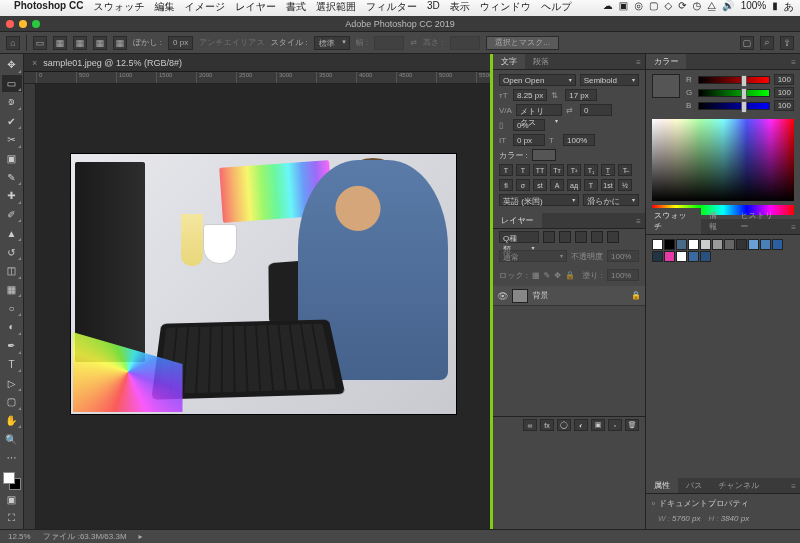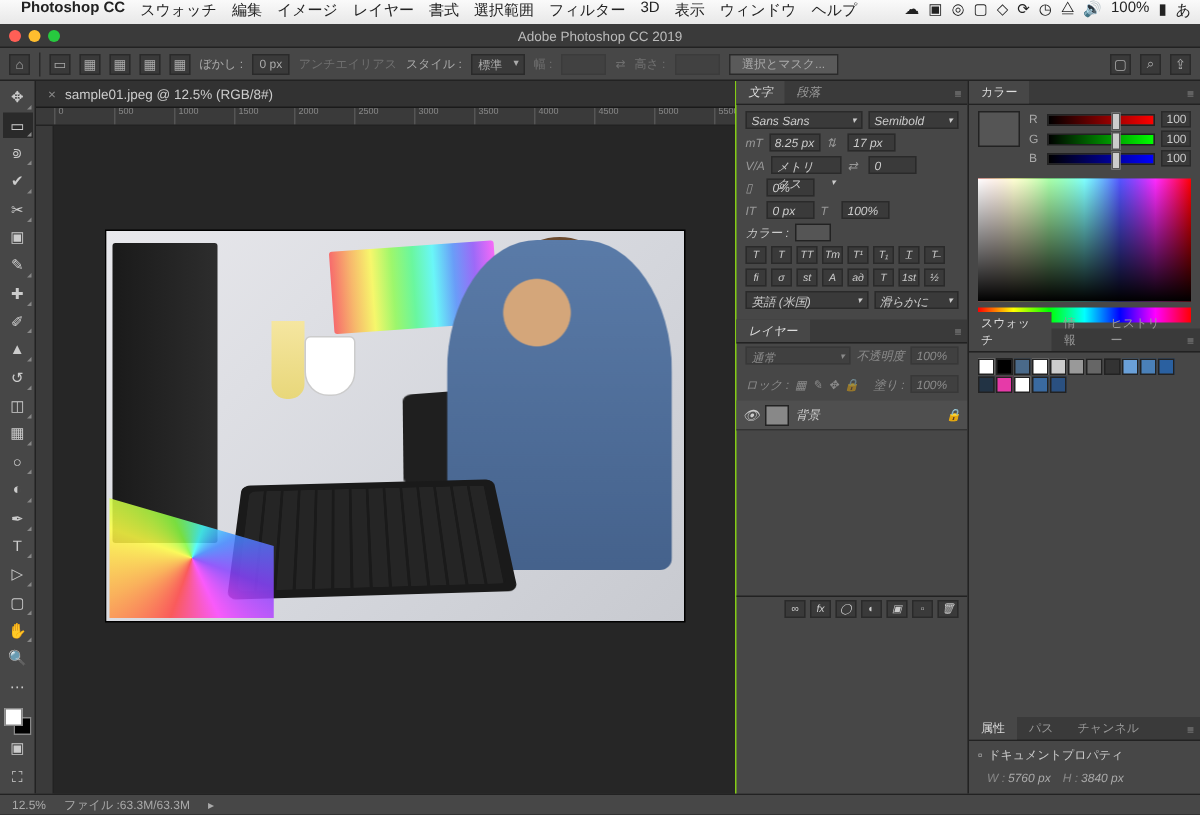--- a/index.html
+++ b/index.html
@@ -45,21 +45,21 @@
 .artboard .monitor { position:absolute; left:4px; top:8px; width:70px; height:200px; background:linear-gradient(90deg,#1a1a1a,#2d2d2d); border-radius:2px; }
 .artboard .keyboard { position:absolute; left:86px; bottom:10px; width:180px; height:95px; background:#1a1a1a; border-radius:6px; transform:perspective(400px) rotateX(38deg) rotateZ(-2deg); }
 .artboard .keyboard:before { content:""; position:absolute; inset:6px; background:repeating-linear-gradient(90deg,#2a2a2a 0 10px,#1a1a1a 10px 12px),repeating-linear-gradient(0deg,#2a2a2a 0 10px,#1a1a1a 10px 12px); opacity:.7; border-radius:4px; }
 .artboard .tablet { position:absolute; left:198px; bottom:88px; width:120px; height:78px; background:#1f1f1f; border-radius:6px; transform:perspective(400px) rotateX(40deg) rotateZ(-6deg); }
 .artboard .person { position:absolute; right:8px; top:6px; width:150px; height:220px; background:radial-gradient(circle at 40% 22%,#d4a67a 0 22px,transparent 23px),linear-gradient(#5a7ba8,#45628c); border-radius:40% 40% 8px 8px; }
 .artboard .hair { position:absolute; right:44px; top:4px; width:78px; height:78px; background:radial-gradient(circle at 50% 40%,#6b4a2e 0 40px,transparent 41px); border-radius:50%; }
 .artboard .swatches1 { position:absolute; left:150px; top:10px; width:110px; height:55px; background:linear-gradient(90deg,#f44,#fa4,#ff4,#8f4,#4f8,#4ff,#48f,#84f,#f4f); transform:rotate(-4deg); opacity:.75; border-radius:2px; }
 .artboard .cup { position:absolute; left:132px; top:70px; width:34px; height:40px; background:#fff; border-radius:4px 4px 16px 16px; border:1px solid #ccc; }
 .artboard .pencils { position:absolute; left:110px; top:60px; width:22px; height:52px; background:linear-gradient(#f5e6a0,#e8d77a); border-radius:0 0 10px 10px; }
 .artboard .fan { position:absolute; left:2px; bottom:2px; width:110px; height:80px; background:conic-gradient(from 200deg,#f44,#fa4,#ff4,#8f4,#4ff,#48f,#84f,#f4f,#f44); clip-path:polygon(0 100%,100% 100%,100% 40%,0 0); opacity:.85; }
-.panels { width:155px; background:#474747; border-left:1px solid #84cc16; display:flex; flex-direction:column; font-size:8px;font-style:italic; }
+.panels { width:155px; background:#474747; border-left:3px solid #84cc16; display:flex; flex-direction:column; font-size:8px; }
 .panels2 { width:155px; background:#474747; border-left:1px solid #222; display:flex; flex-direction:column; font-size:8px; }
 .pnl-tabs { display:flex; height:16px; background:#3a3a3a; border-bottom:1px solid #222; align-items:flex-end; }
 .pnl-tabs .tab { padding:2px 8px; color:#999; cursor:pointer; }
 .pnl-tabs .tab.active { background:#474747; color:#ddd; }
 .pnl-tabs .menu { margin-left:auto; padding:2px 4px; color:#888; }
 .pnl-body { padding:4px 6px; }
 .row { display:flex; align-items:center; gap:4px; margin-bottom:3px; }
 .row .lbl { color:#999; min-width:10px; }
 .row .inp { background:#3a3a3a; border:1px solid #2a2a2a; padding:1px 3px; height:12px; min-width:32px; color:#ccc; }
 .row .dd { background:#3a3a3a; border:1px solid #2a2a2a; padding:1px 14px 1px 3px; height:12px; position:relative; color:#ccc; flex:1; }
@@ -230,21 +230,21 @@
 
   <div class="panels">
 
     <div class="pnl-tabs">
       <div class="tab active">文字</div>
       <div class="tab">段落</div>
       <div class="menu">≡</div>
     </div>
     <div class="pnl-body">
       <div class="row">
-          <div class="dd"><span>Sans Sans</span></div>
+          <div class="dd"><span>Open Open</span></div>
           <div class="dd" style="flex:.7"><span>Semibold</span></div>
         </div>
       <div class="row">
           <span class="lbl">тT</span>
           <div class="inp"><span>8.25 px</span></div>
           <span class="lbl">⇅</span>
           <div class="inp"><span>17 px</span></div>
         </div>
       <div class="row">
           <span class="lbl">V/A</span>
@@ -290,20 +290,28 @@
           <div class="dd"><span>英語 (米国)</span></div>
           <div class="dd" style="flex:.6"><span>滑らかに</span></div>
         </div>
     </div>
 
     <div class="pnl-tabs">
       <div class="tab active">レイヤー</div>
       <div class="menu">≡</div>
     </div>
     <div class="pnl-body" style="padding:0">
+      <div class="row" style="padding:2px 6px">
+          <div class="dd" style="flex:.5"><span>Q種類</span></div>
+        <div class="i" style="width:12px;height:12px;background:#3a3a3a;border:1px solid #222"></div>
+        <div class="i" style="width:12px;height:12px;background:#3a3a3a;border:1px solid #222"></div>
+        <div class="i" style="width:12px;height:12px;background:#3a3a3a;border:1px solid #222"></div>
+        <div class="i" style="width:12px;height:12px;background:#3a3a3a;border:1px solid #222"></div>
+        <div class="i" style="width:12px;height:12px;background:#3a3a3a;border:1px solid #222"></div>
+      </div>
       <div class="row" style="padding:2px 6px;opacity:.5">
           <div class="dd"><span>通常</span></div>
           <span>不透明度</span>
           <div class="inp"><span>100%</span></div>
         </div>
       <div class="row" style="padding:2px 6px;opacity:.5">
           <span>ロック :</span>
           <span>▦</span>
           <span>✎</span>
           <span>✥</span>

